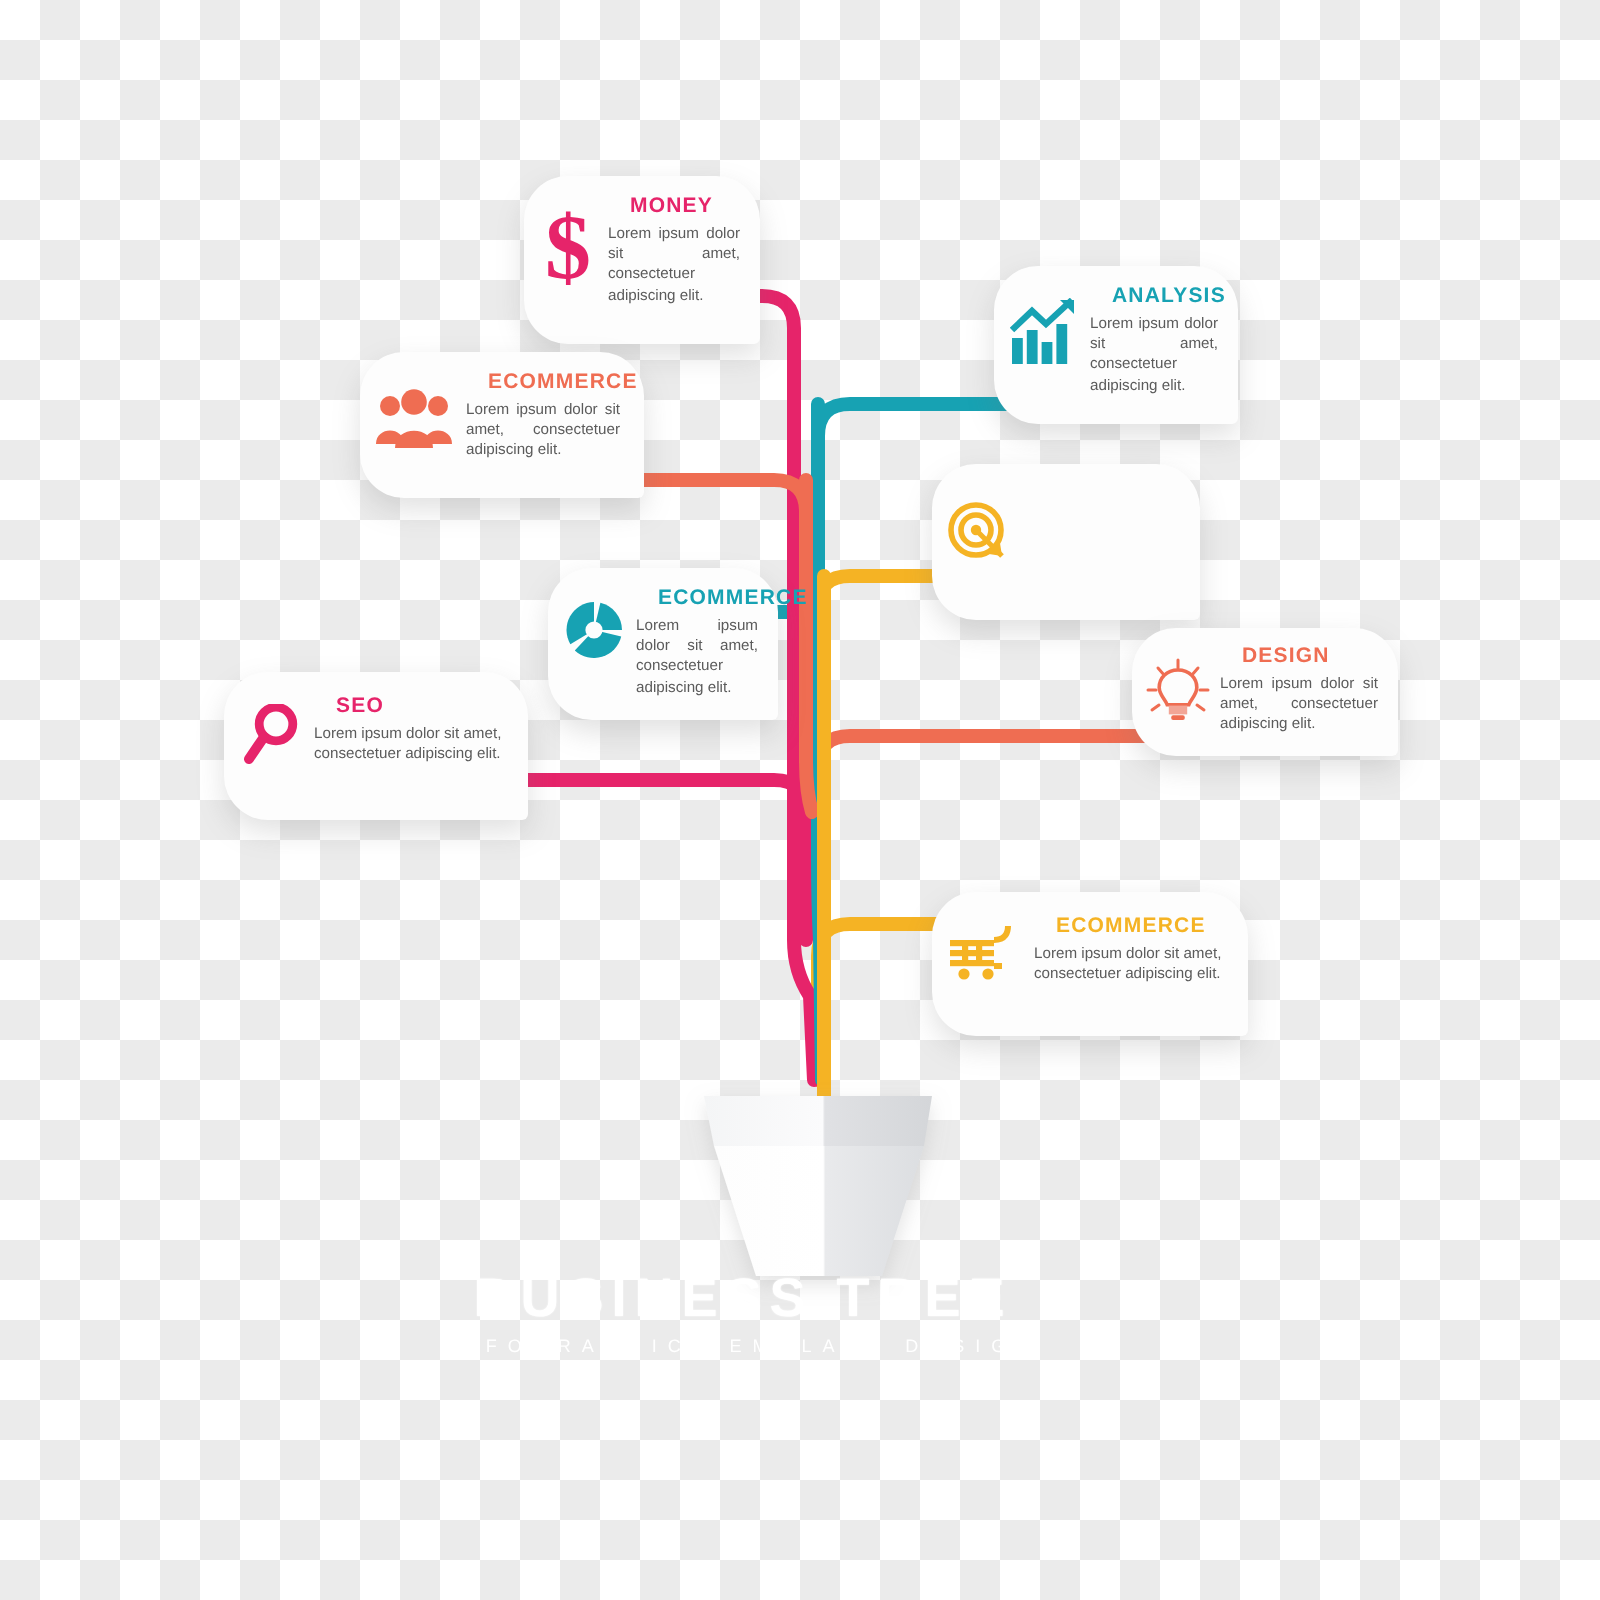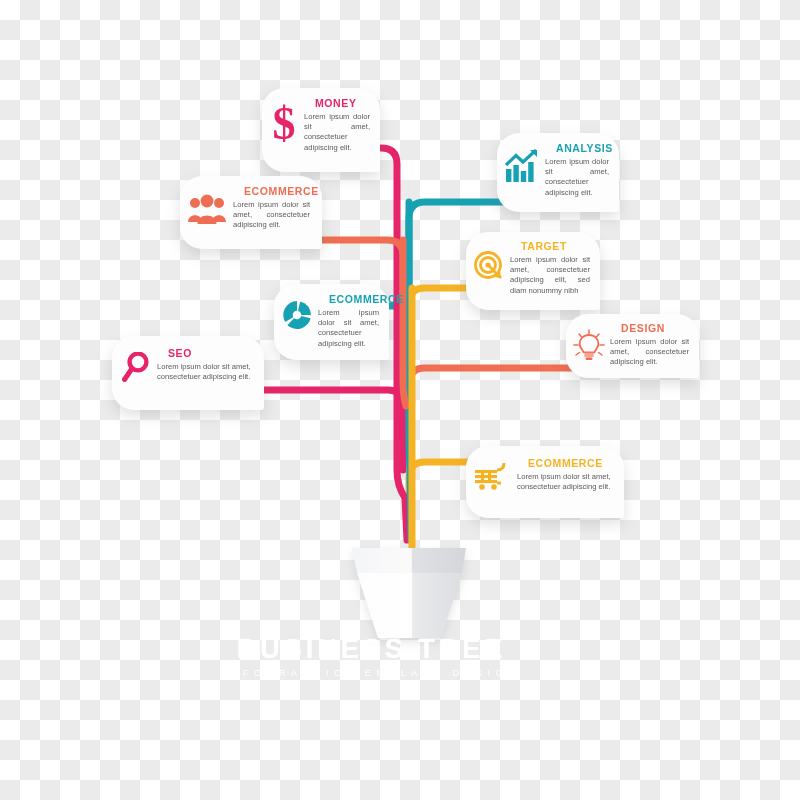--- a/index.html
+++ b/index.html
@@ -200,24 +200,20 @@
   <div class="card c-amber tail-br" id="card-target">
     <div class="icon-wrap">
       <svg viewBox="0 0 30 30" width="30" height="30">
         <circle cx="14" cy="14" r="12.5" fill="none" stroke="#f5b324" stroke-width="2.8"></circle>
         <circle cx="14" cy="14" r="7.5" fill="none" stroke="#f5b324" stroke-width="2.8"></circle>
         <circle cx="14" cy="14" r="2.6" fill="#f5b324"></circle>
         <line x1="14" y1="14" x2="27" y2="27" stroke="#f5b324" stroke-width="2.6"></line>
         <polygon points="27,27 20.5,26 26,20.5" fill="#f5b324"></polygon>
       </svg>
     </div>
-    <div class="txt">
-      <p class="title">TARGET</p>
-      <p class="body">Lorem ipsum dolor sit amet, consectetuer adipiscing elit, sed diam nonummy nibh</p>
-    </div>
   </div>
 
   <div class="card c-teal tail-br" id="card-marketing">
     <div class="icon-wrap">
       <svg viewBox="0 0 30 30" width="30" height="30">
         <path d="M15,15 L15,1 A14,14 0 0,0 3.2,22.1 Z" fill="#17a2b3"></path>
         <path d="M15,15 L5.4,25.2 A14,14 0 0,0 28.6,18.2 Z" fill="#17a2b3"></path>
         <path d="M15,15 L29,15 A14,14 0 0,0 18.2,1.4 Z" fill="#17a2b3"></path>
         <circle cx="15" cy="15" r="4.3" fill="#fdfdfd"></circle>
       </svg>

